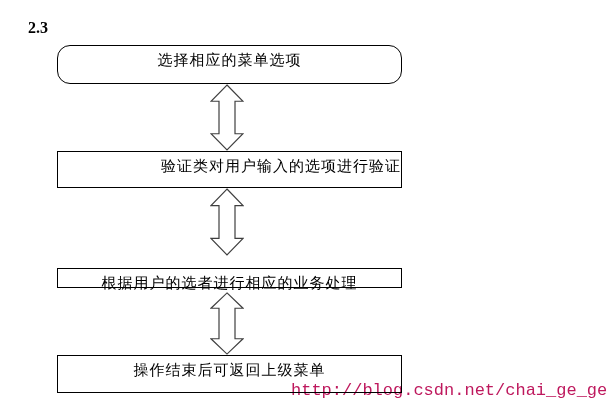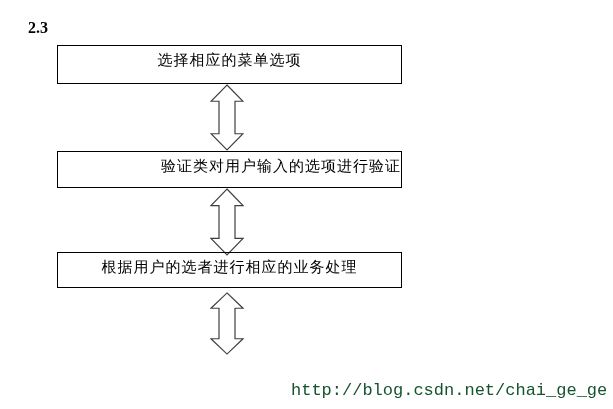--- a/index.html
+++ b/index.html
@@ -47,43 +47,43 @@
     z-index: 1;
   }
   .fc-box .fc-label {
     display: inline-block;
     margin-top: 5px;
     font-size: 15px;
     letter-spacing: 1px;
     color: #000000;
     white-space: nowrap;
   }
-  .box1 { top: 45px;  height: 39px; }
+  .box1 { top: 45px;  height: 39px; border-radius: 13px; }
   .box2 { top: 151px; height: 37px; text-align: right; }
-  .box3 { top: 252px; height: 36px; }
+  .box3 { top: 268px; height: 20px; }
   .box4 { top: 355px; height: 38px; }
   .arrow {
     position: absolute;
     left: 210px;
     width: 34px;
     z-index: 1;
     display: block;
   }
   .arrow1 { top: 84px;  height: 67px; }
   .arrow2 { top: 188px; height: 68px; }
   .arrow3 { top: 292px; height: 63px; }
   .watermark {
     position: absolute;
     left: 291px;
     top: 381px;
     z-index: 0;
     font-family: "Liberation Mono", monospace;
     font-size: 17px;
     letter-spacing: 0px;
-    color: #14532d;
+    color: #be185d;
     white-space: nowrap;
   }
 </style>
 </head>
 <body>
 
 <div class="page">
 
   <h2 class="heading">
     <span class="heading-num">2.3</span>
@@ -108,14 +108,17 @@
   </svg>
 
   <div class="fc-box box3">
     <span class="fc-label">根据用户的选者进行相应的业务处理</span>
   </div>
 
   <svg class="arrow arrow3" viewBox="0 0 34 66" preserveAspectRatio="none">
     <polygon points="17,1 33,17 25,17 25,49 33,49 17,65 1,49 9,49 9,17 1,17" fill="#ffffff" stroke="#3f3f3f" stroke-width="1.2"></polygon>
   </svg>
 
+  <div class="fc-box box4">
+    <span class="fc-label">操作结束后可返回上级菜单</span>
+  </div>
 
 </div>
 
 </body></html>

